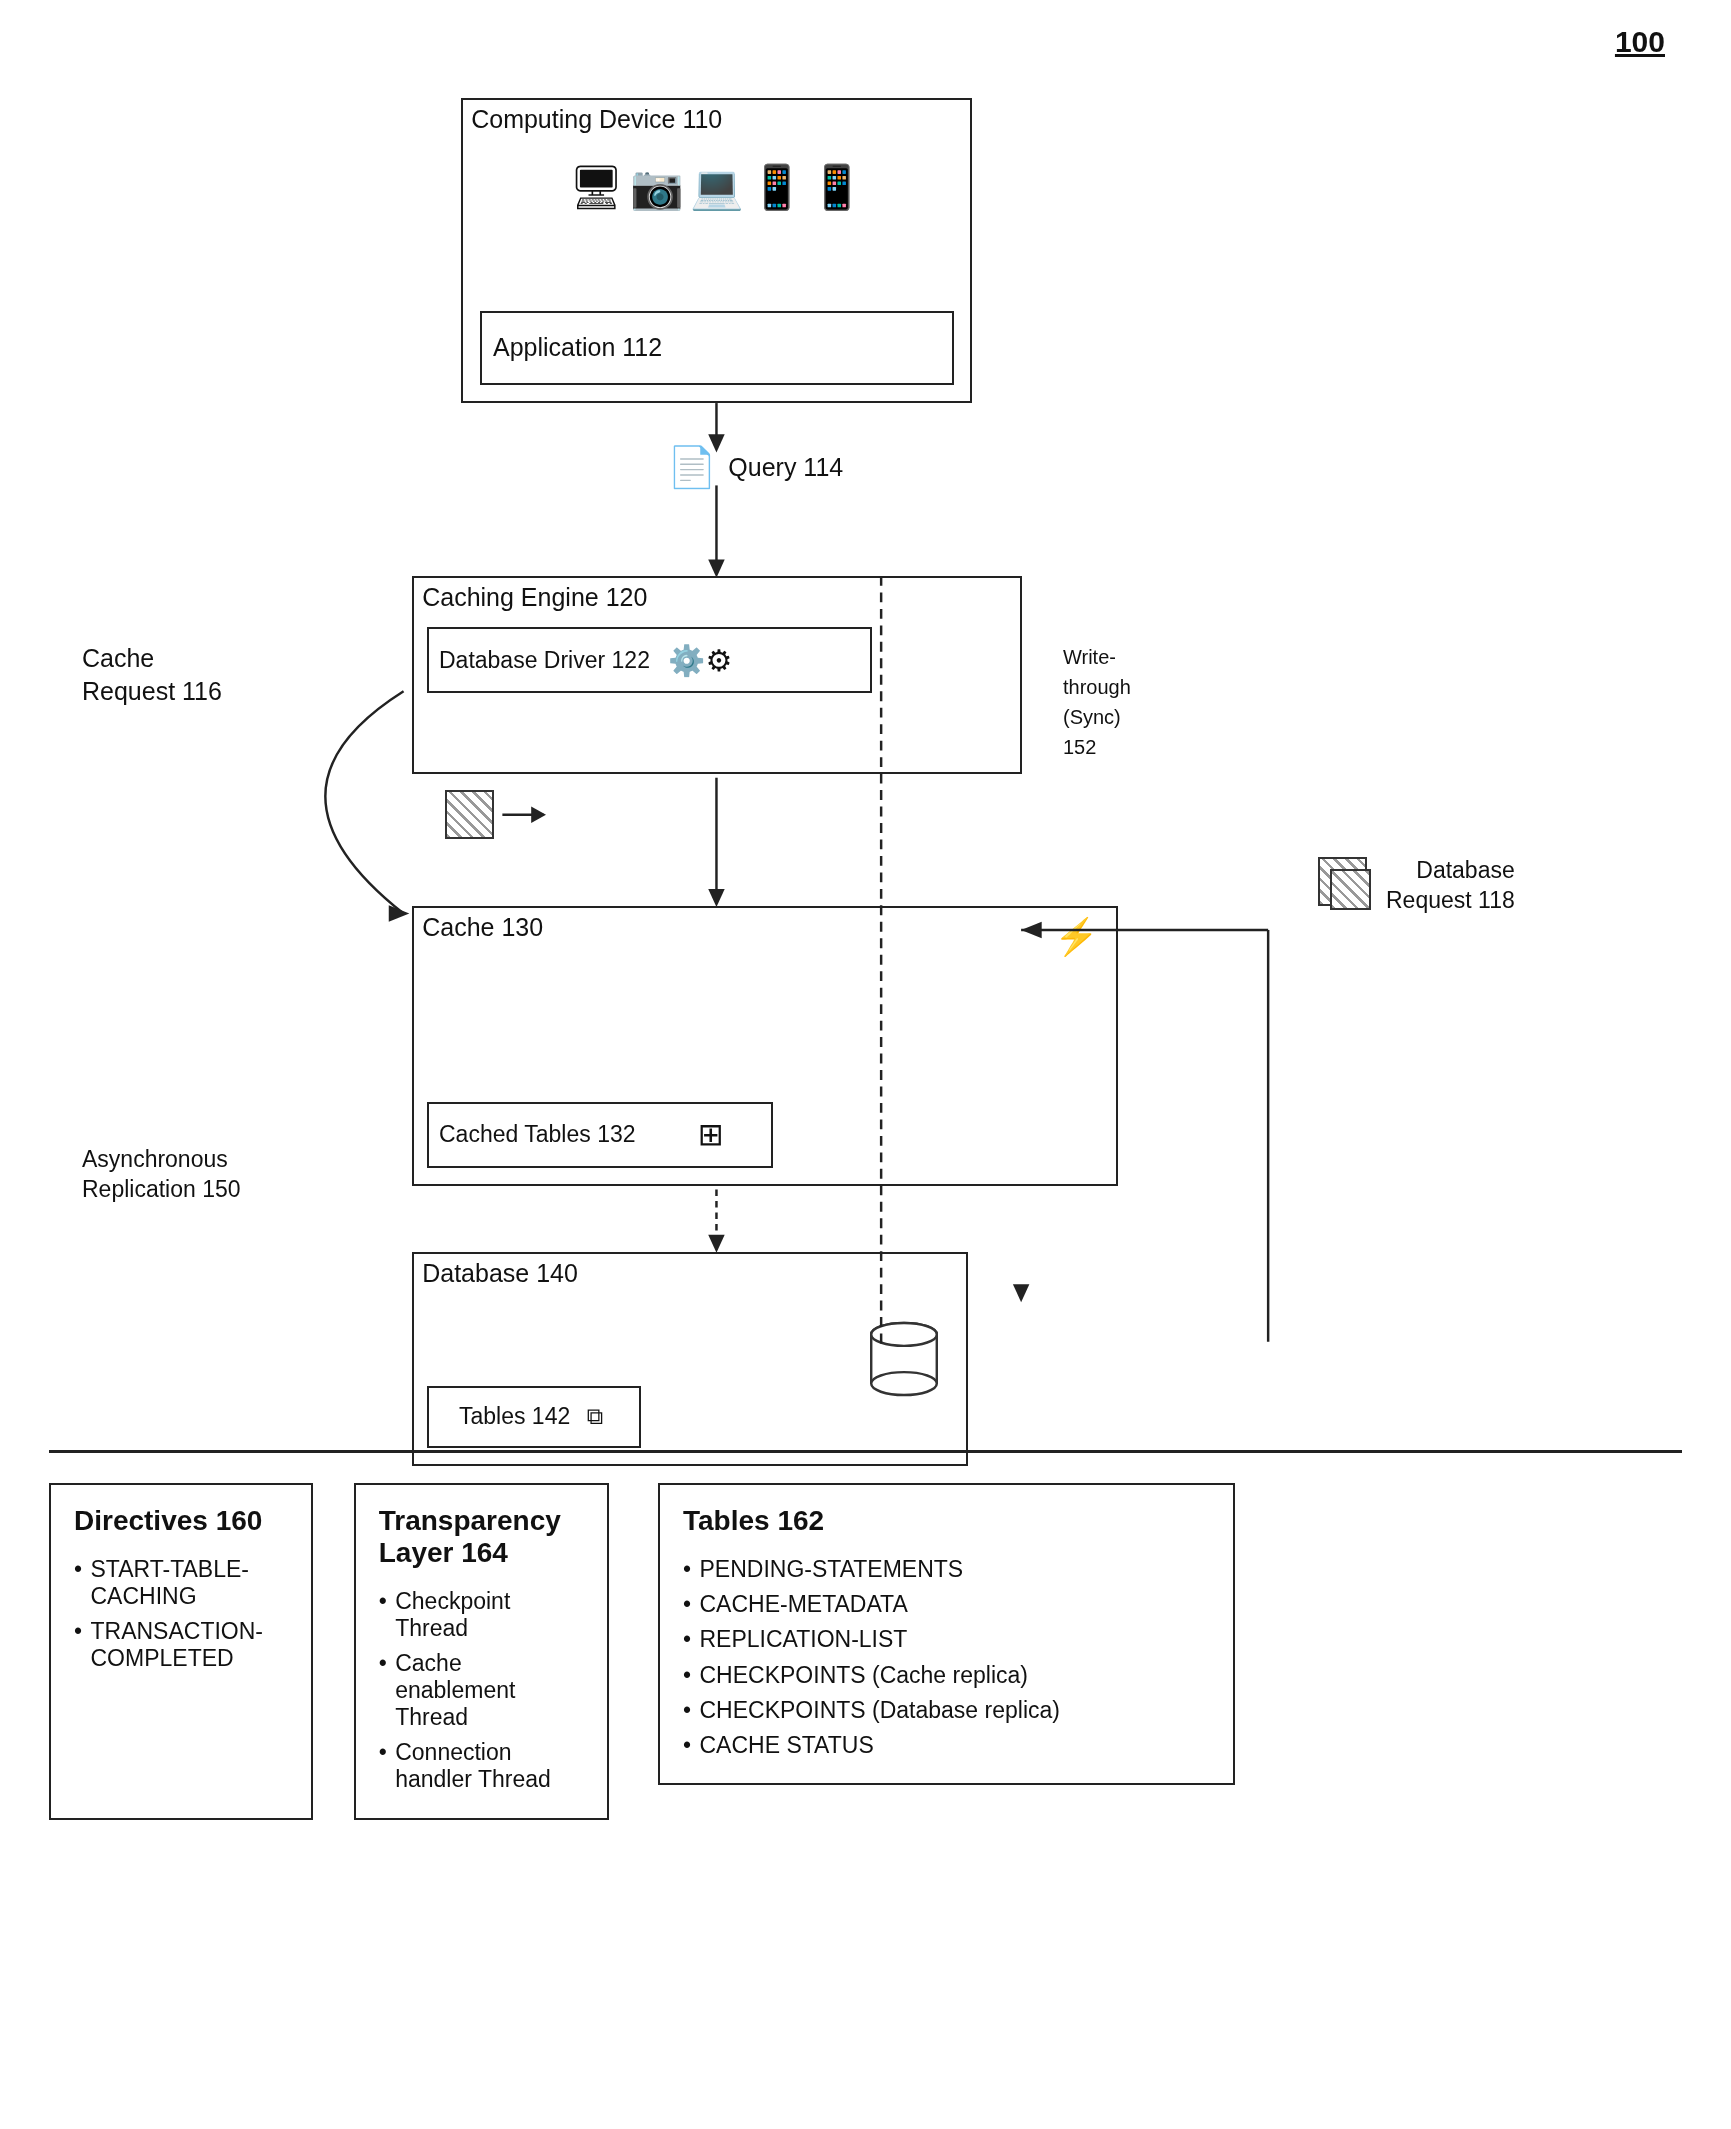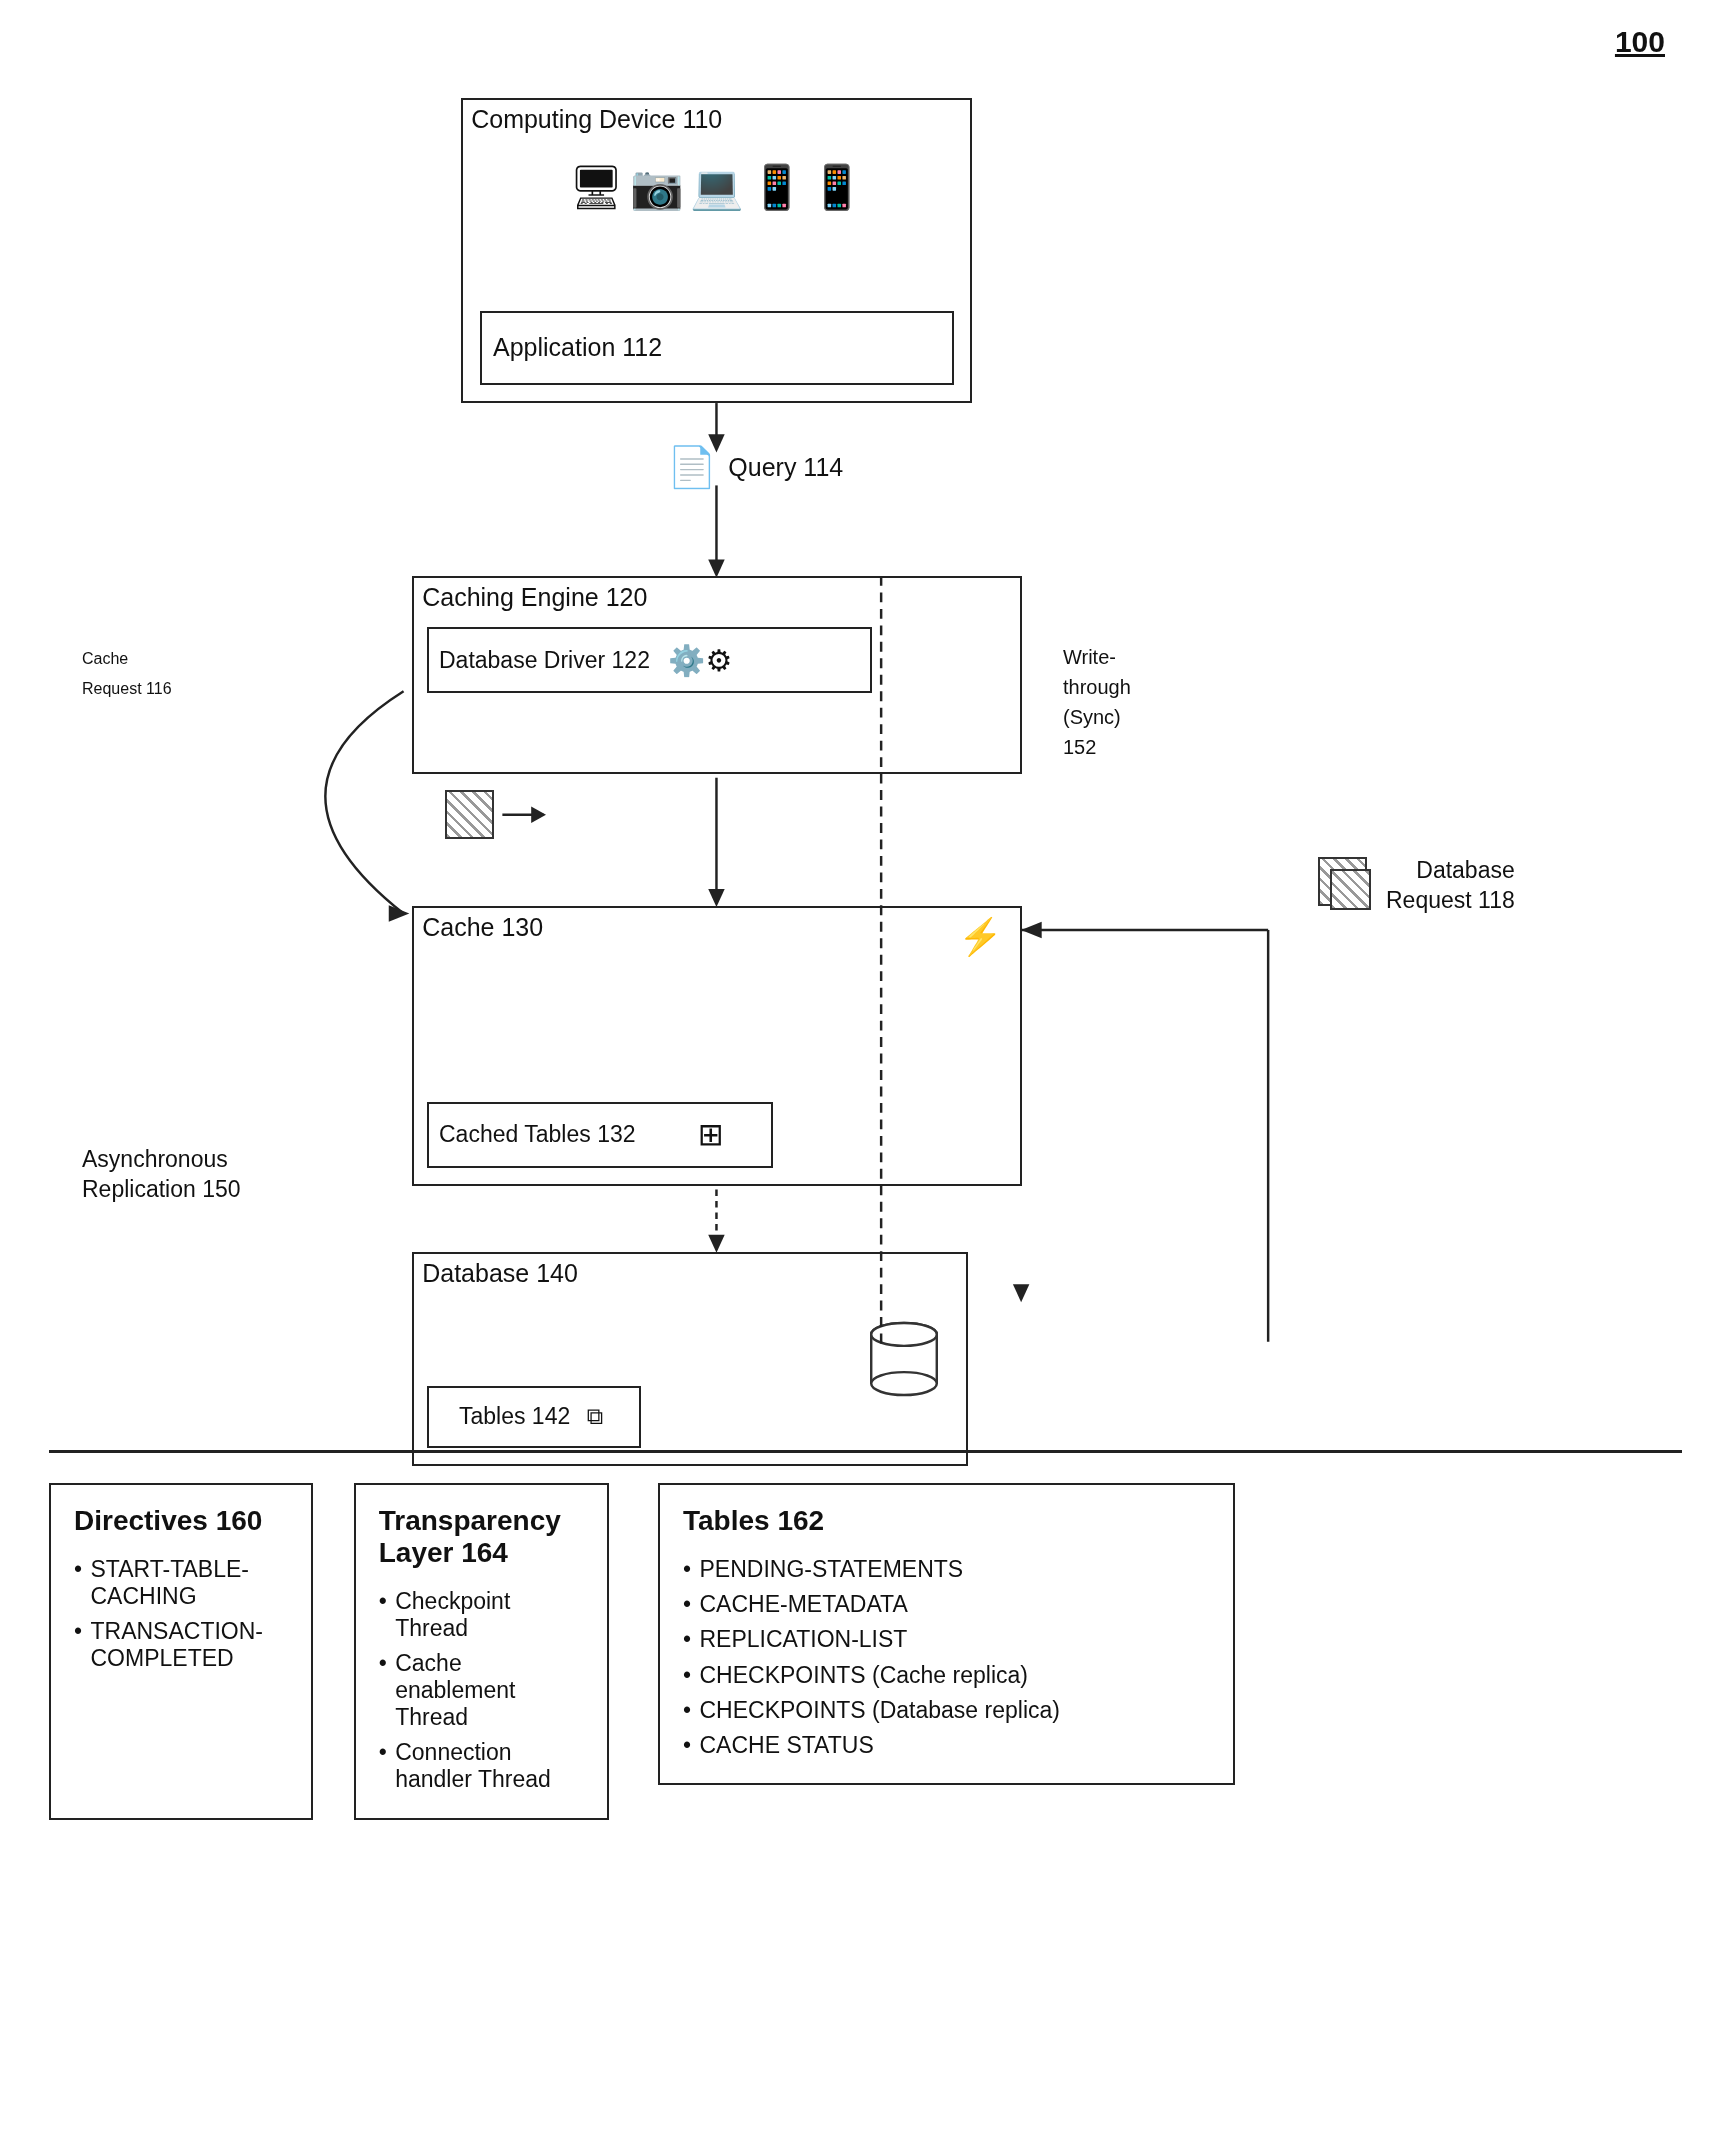--- a/index.html
+++ b/index.html
@@ -137,21 +137,21 @@
       top: 807px;
       left: 1318px;
       font-size: 23px;
       line-height: 1.3;
     }
 
     
     .cache-box {
       top: 857px;
       left: 412px;
-      width: 610px;
+      width: 706px;
       height: 280px;
     }
 
     
     .cached-tables-box {
       position: absolute;
       border: 2.5px solid #222;
       background: #fff;
       bottom: 16.5px;
       left: 13px;
@@ -345,21 +345,21 @@
 
   <div class="box caching-engine-box">
     <div class="box-title">Caching Engine 120</div>
     <div class="db-driver-box">
       <span class="db-driver-label">Database Driver 122</span>
       <span class="gear-icon" style="margin-left:8.2px;">⚙️⚙</span>
     </div>
   </div>
 
   <div class="cache-request-label">
-    <span style="white-space:pre; font-size:16px;">Cache
+    <span style="white-space:pre; font-size:25px;">Cache
 Request 116</span>
   </div>
 
   <div class="writethrough-label">
     <span style="white-space:pre; font-size:20px;">Write-
 through
 (Sync)
 152</span>
   </div>
 

